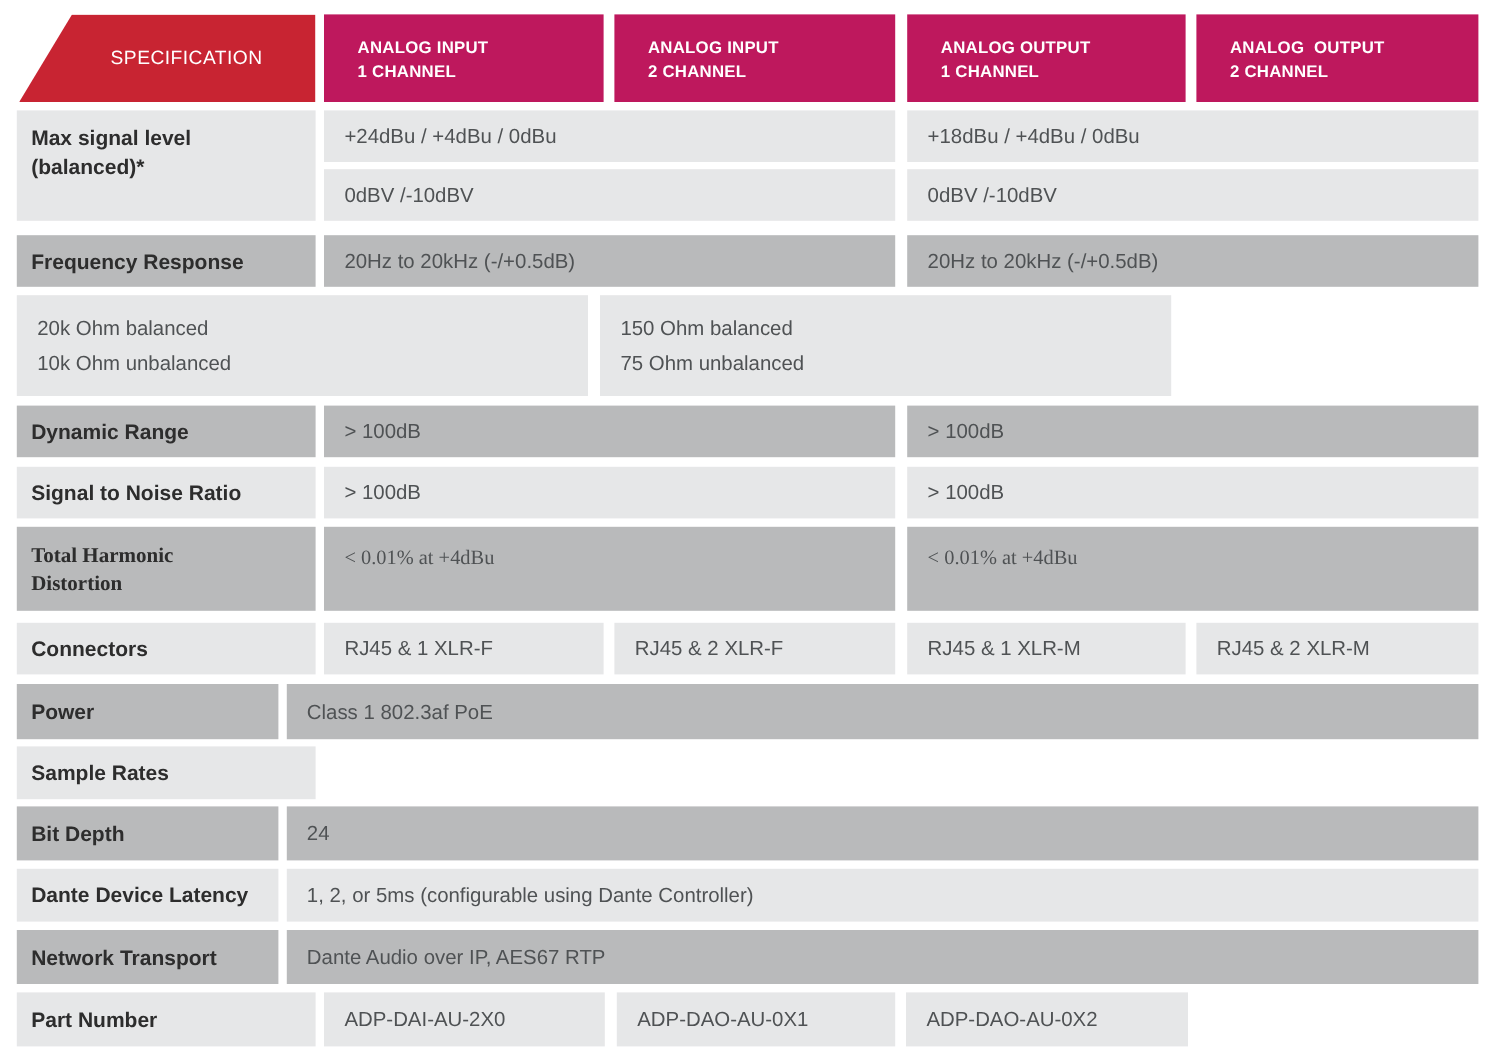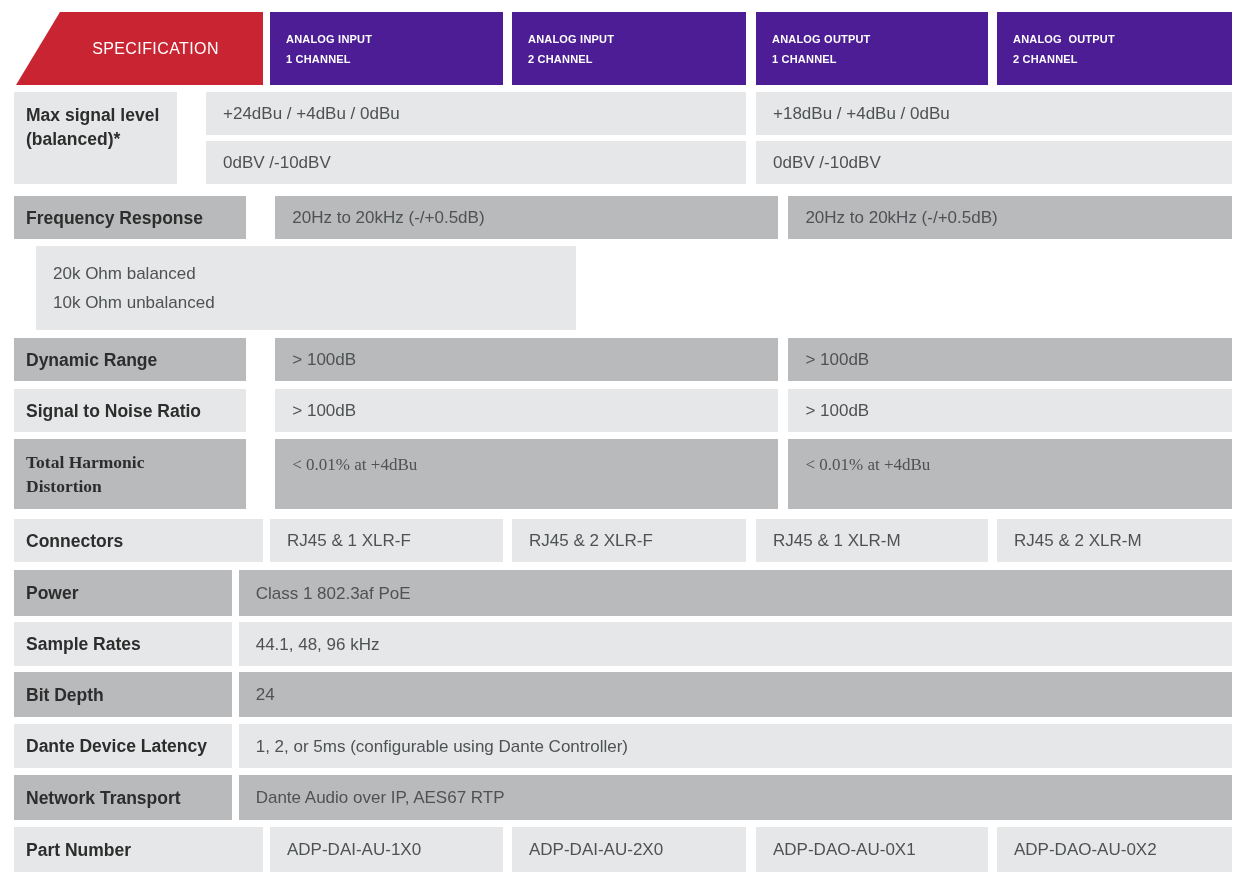--- a/index.html
+++ b/index.html
@@ -19,40 +19,40 @@
     flex-direction: column;
     justify-content: center;
     align-items: flex-start;
   }
   
   .w-label { width: 249px; margin-right: 7px; }
   .w-c2 { width: 233px; margin-right: 9px; }
   .w-c3 { width: 234px; margin-right: 10px; }
   .w-c4 { width: 232px; margin-right: 9px; }
   .w-c5 { width: 235px; margin-right: 0; }
-  .w-span-in  { width: 540px; margin-right: 10px; margin-left: 22px; }
+  .w-span-in  { width: 476px; margin-right: 10px; }
   .w-span-out { width: 476px; margin-right: 0; }
   .w-span-all { width: 1142px; margin-right: 0; }
   
   .h43 { height: 43px; }
   .h44 { height: 44px; text-align: center; }
   .h45 { height: 45px; }
   .h46 { height: 46px; }
   .h70 { height: 70px; font-family: Liberation Serif, serif; }
   .h84 { height: 84px; }
   .h92 { height: 92px; }
   .h73 { height: 73px; }
   
   .head {
-    background: #4c1d95;
+    background: #be185d;
     color: #ffffff;
     font-weight: bold;
-    font-size: 11px;
+    font-size: 14px;
     line-height: 20px;
-    padding-left: 16px;
+    padding-left: 28px;
     letter-spacing: 0.2px;
   }
   .head .hline { white-space: pre; }
   .spec-head {
     background: #c82432;
     color: #ffffff;
     font-weight: normal;
     font-size: 16px;
     letter-spacing: 0.4px;
     align-items: center;
@@ -136,20 +136,24 @@
     <div class="cell label dark w-label h43">Frequency Response</div>
     <div class="cell value dark w-span-in h43">20Hz to 20kHz (-/+0.5dB)</div>
     <div class="cell value dark w-span-out h43">20Hz to 20kHz (-/+0.5dB)</div>
   </div>
 
   <div class="row mb8">
     <div class="cell value light w-span-in h84">
       <div>20k Ohm balanced</div>
       <div>10k Ohm unbalanced</div>
     </div>
+    <div class="cell value light w-span-out h84">
+      <div>150 Ohm balanced</div>
+      <div>75 Ohm unbalanced</div>
+    </div>
   </div>
 
   <div class="row mb8">
     <div class="cell label dark w-label h43">Dynamic Range</div>
     <div class="cell value dark w-span-in h43">&gt; 100dB</div>
     <div class="cell value dark w-span-out h43">&gt; 100dB</div>
   </div>
 
   <div class="row">
     <div class="cell label light w-label h43">Signal to Noise Ratio</div>
@@ -174,39 +178,37 @@
     <div class="cell value light w-c5 h43">RJ45 &amp; 2 XLR-M</div>
   </div>
 
   <div class="row mb6">
     <div class="cell label dark w-label h46">Power</div>
     <div class="cell value dark w-span-all h46">Class 1 802.3af PoE</div>
   </div>
 
   <div class="row mb6">
     <div class="cell label light w-label h44">Sample Rates</div>
-    <div class="cell value light w-span-all h44">44.1, 48, 96 kHz</div>
   </div>
 
   <div class="row">
     <div class="cell label dark w-label h45">Bit Depth</div>
     <div class="cell value dark w-span-all h45">24</div>
   </div>
 
   <div class="row">
     <div class="cell label light w-label h44">Dante Device Latency</div>
     <div class="cell value light w-span-all h44">1, 2, or 5ms (configurable using Dante Controller)</div>
   </div>
 
   <div class="row">
     <div class="cell label dark w-label h45">Network Transport</div>
     <div class="cell value dark w-span-all h45">Dante Audio over IP, AES67 RTP</div>
   </div>
 
   <div class="row mb0">
     <div class="cell label light w-label h45">Part Number</div>
-    <div class="cell value light w-c2 h45">ADP-DAI-AU-1X0</div>
     <div class="cell value light w-c3 h45">ADP-DAI-AU-2X0</div>
     <div class="cell value light w-c4 h45">ADP-DAO-AU-0X1</div>
     <div class="cell value light w-c5 h45">ADP-DAO-AU-0X2</div>
   </div>
 
 </div>
 
 </body></html>

